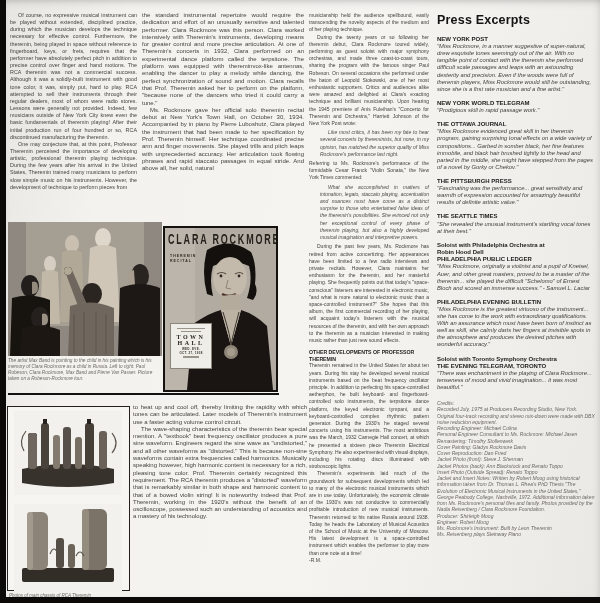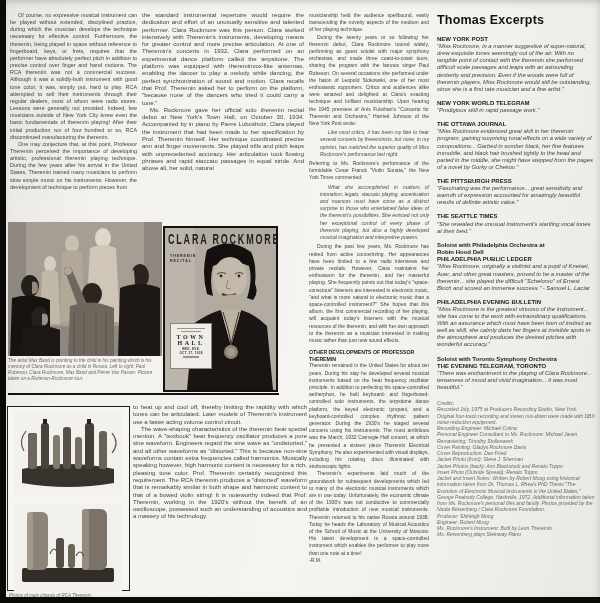--- a/index.html
+++ b/index.html
@@ -188,21 +188,21 @@
     </svg>
   </div>
   <div class="cap" style="left:3px;top:593px;width:150px;font-size:4.5px;">Photos of main chassis of RCA Theremin</div>
 
   <div class="col cb">
     <p class="cont">to heat up and cool off, thereby limiting the rapidity with which tones can be articulated. Later models of Theremin's instrument use a faster acting volume control circuit.</p>
     <p>The wave-shaping characteristics of the theremin bear special mention. A "textbook" beat frequency oscillator produces a pure sine waveform. Engineers regard the sine wave as "undistorted," and all other waveforms as "distorted." This is because non-sine waveforms contain extra frequencies called harmonics. Musically speaking however, high harmonic content is necessary for a rich, pleasing tone color. Prof. Theremin certainly recognized this requirement. The RCA theremin produces a "distorted" waveform that is remarkably similar in both shape and harmonic content to that of a bowed violin string! It is noteworthy indeed that Prof. Theremin, working in the 1920's without the benefit of an oscilloscope, possessed such an understanding of acoustics and a mastery of his technology.</p>
   </div>
 
   <div class="press">
-    <div class="press-title">Thomas Excerpts</div>
+    <div class="press-title">Press Excerpts</div>
 
     <div class="press-entry">
       <div class="press-h">NEW YORK POST</div>
       <div class="press-q">"Miss Rockmore, in a manner suggestive of super-natural, drew exquisite tones seemingly out of the air. With no tangible point of contact with the theremin she performed difficult scale passages and leaps with an astounding dexterity and precision. Even if the woods were full of theremin players, Miss Rockmore would still be outstanding, since she is a first rate musician and a fine artist."</div>
     </div>
     <div class="press-entry">
       <div class="press-h">NEW YORK WORLD TELEGRAM</div>
       <div class="press-q">"Prodigious skill in rapid passage work."</div>
     </div>
     <div class="press-entry">

